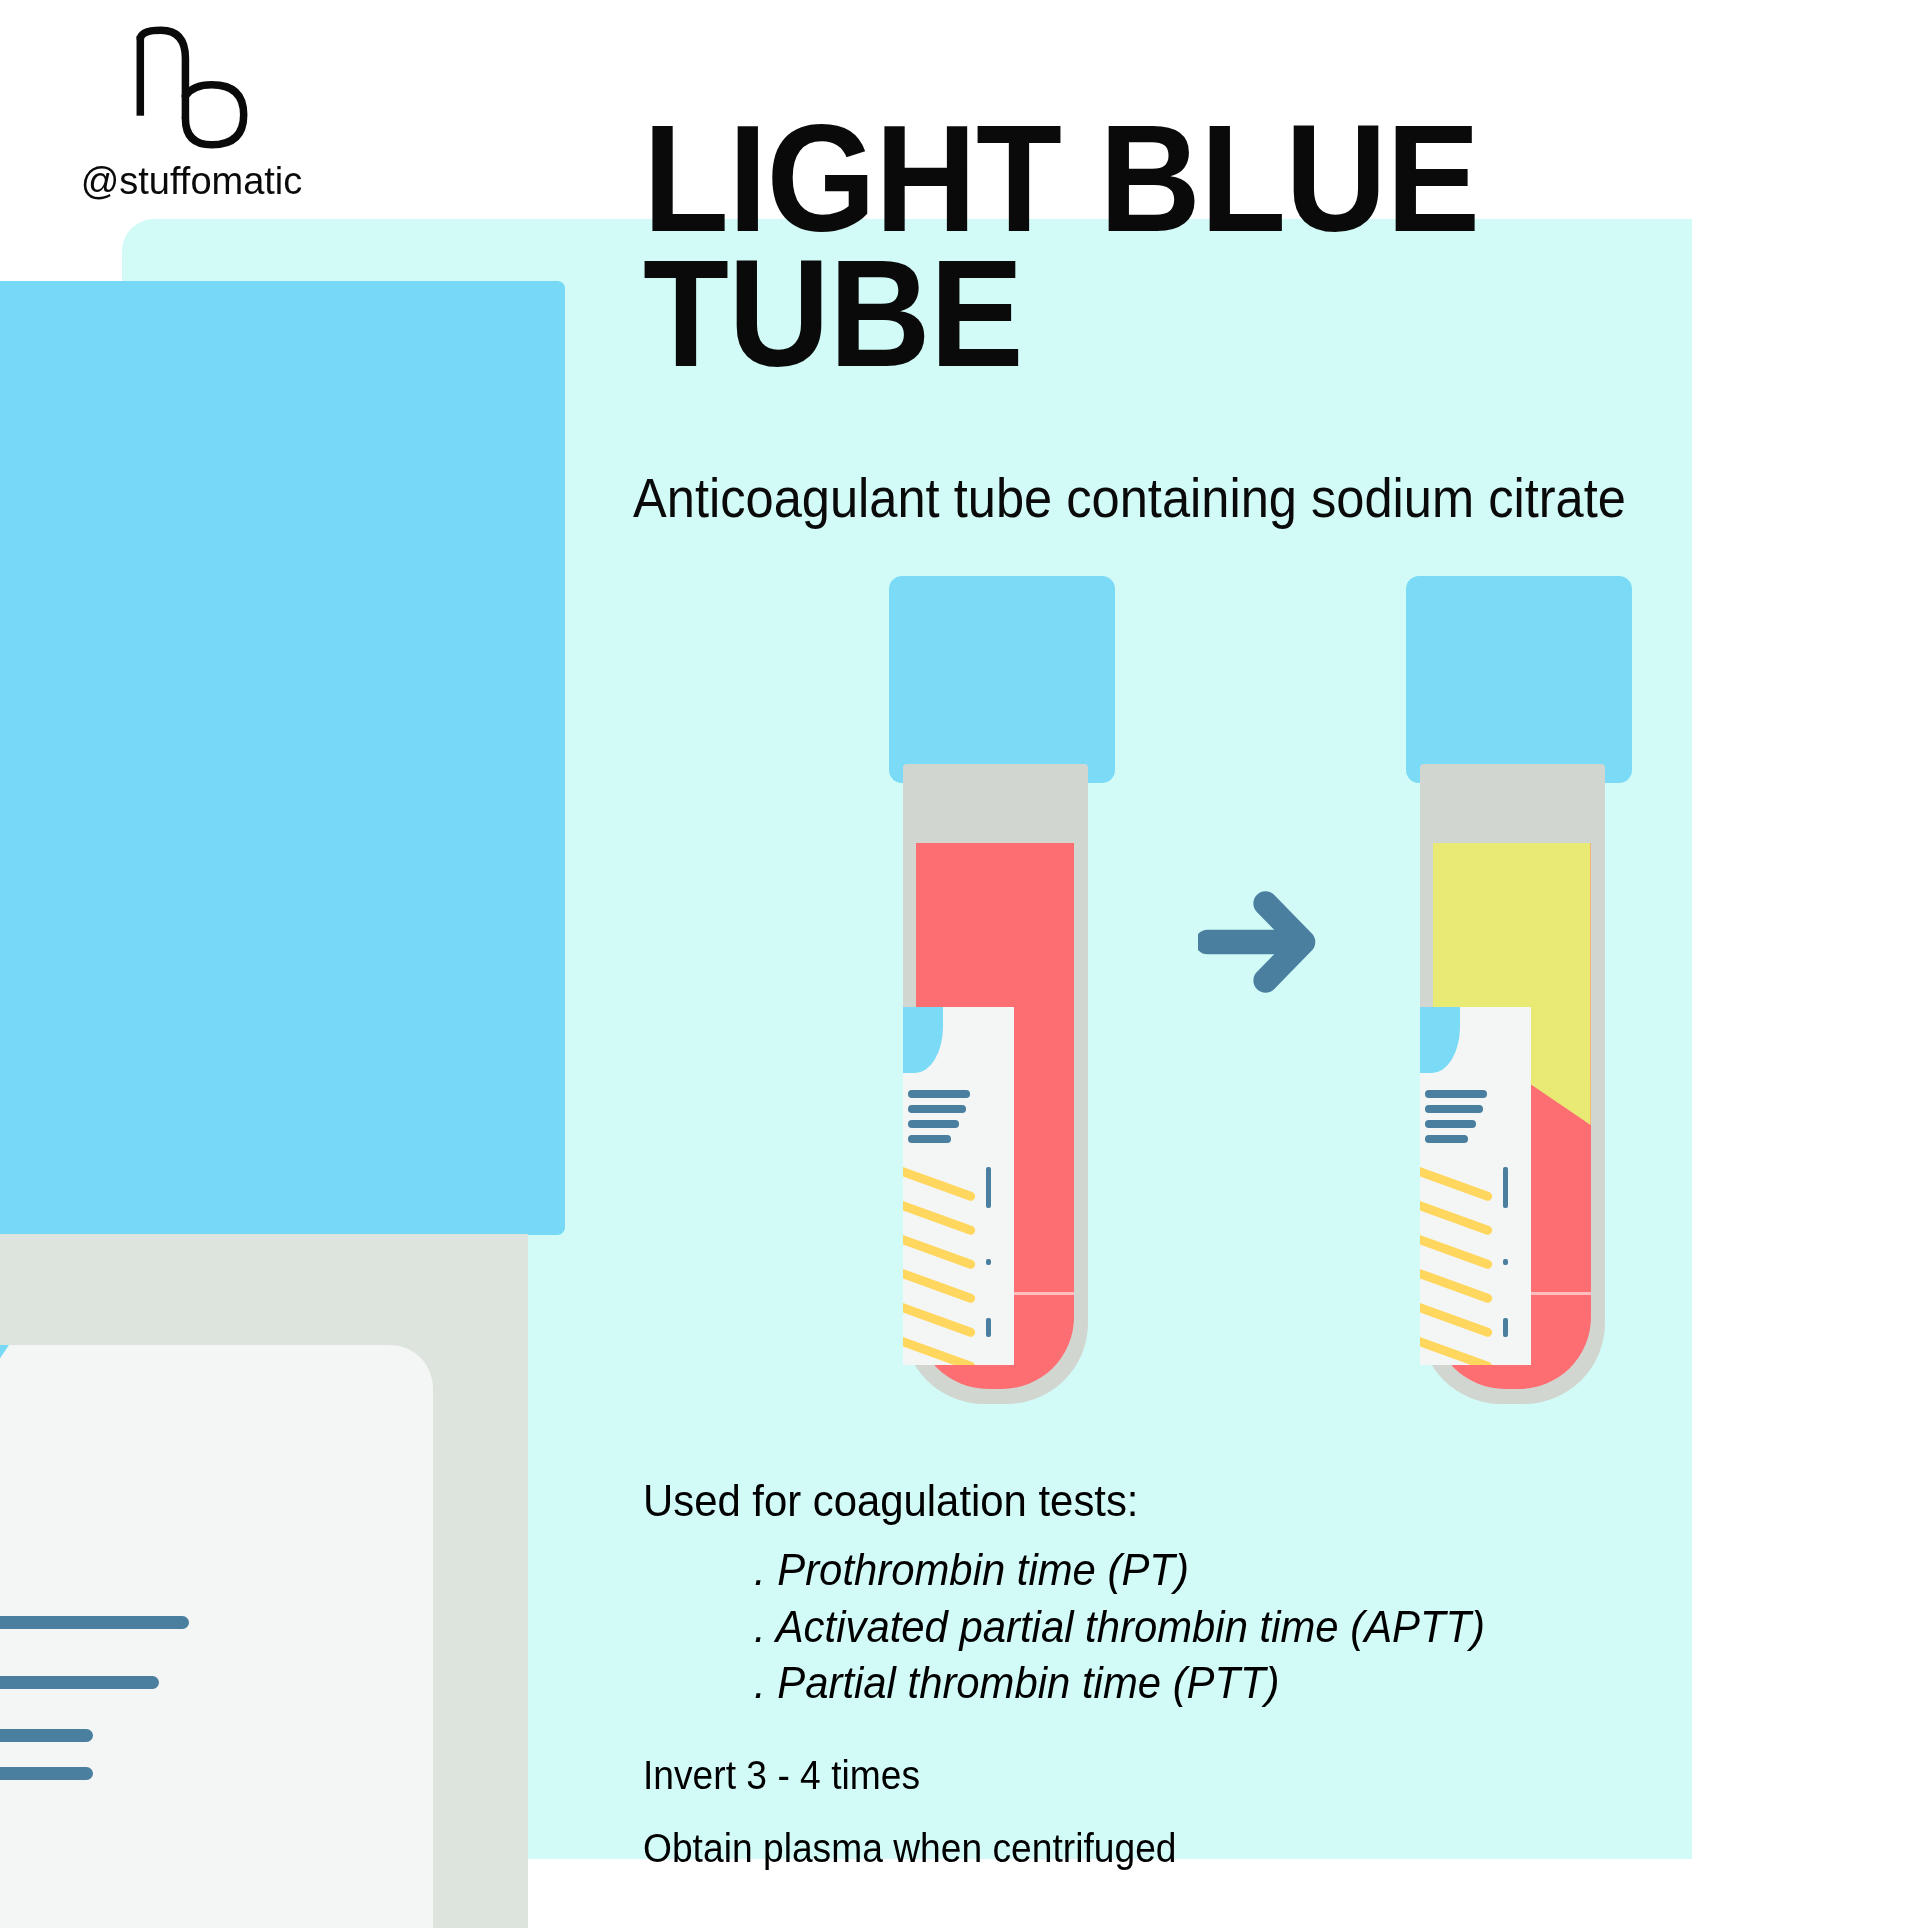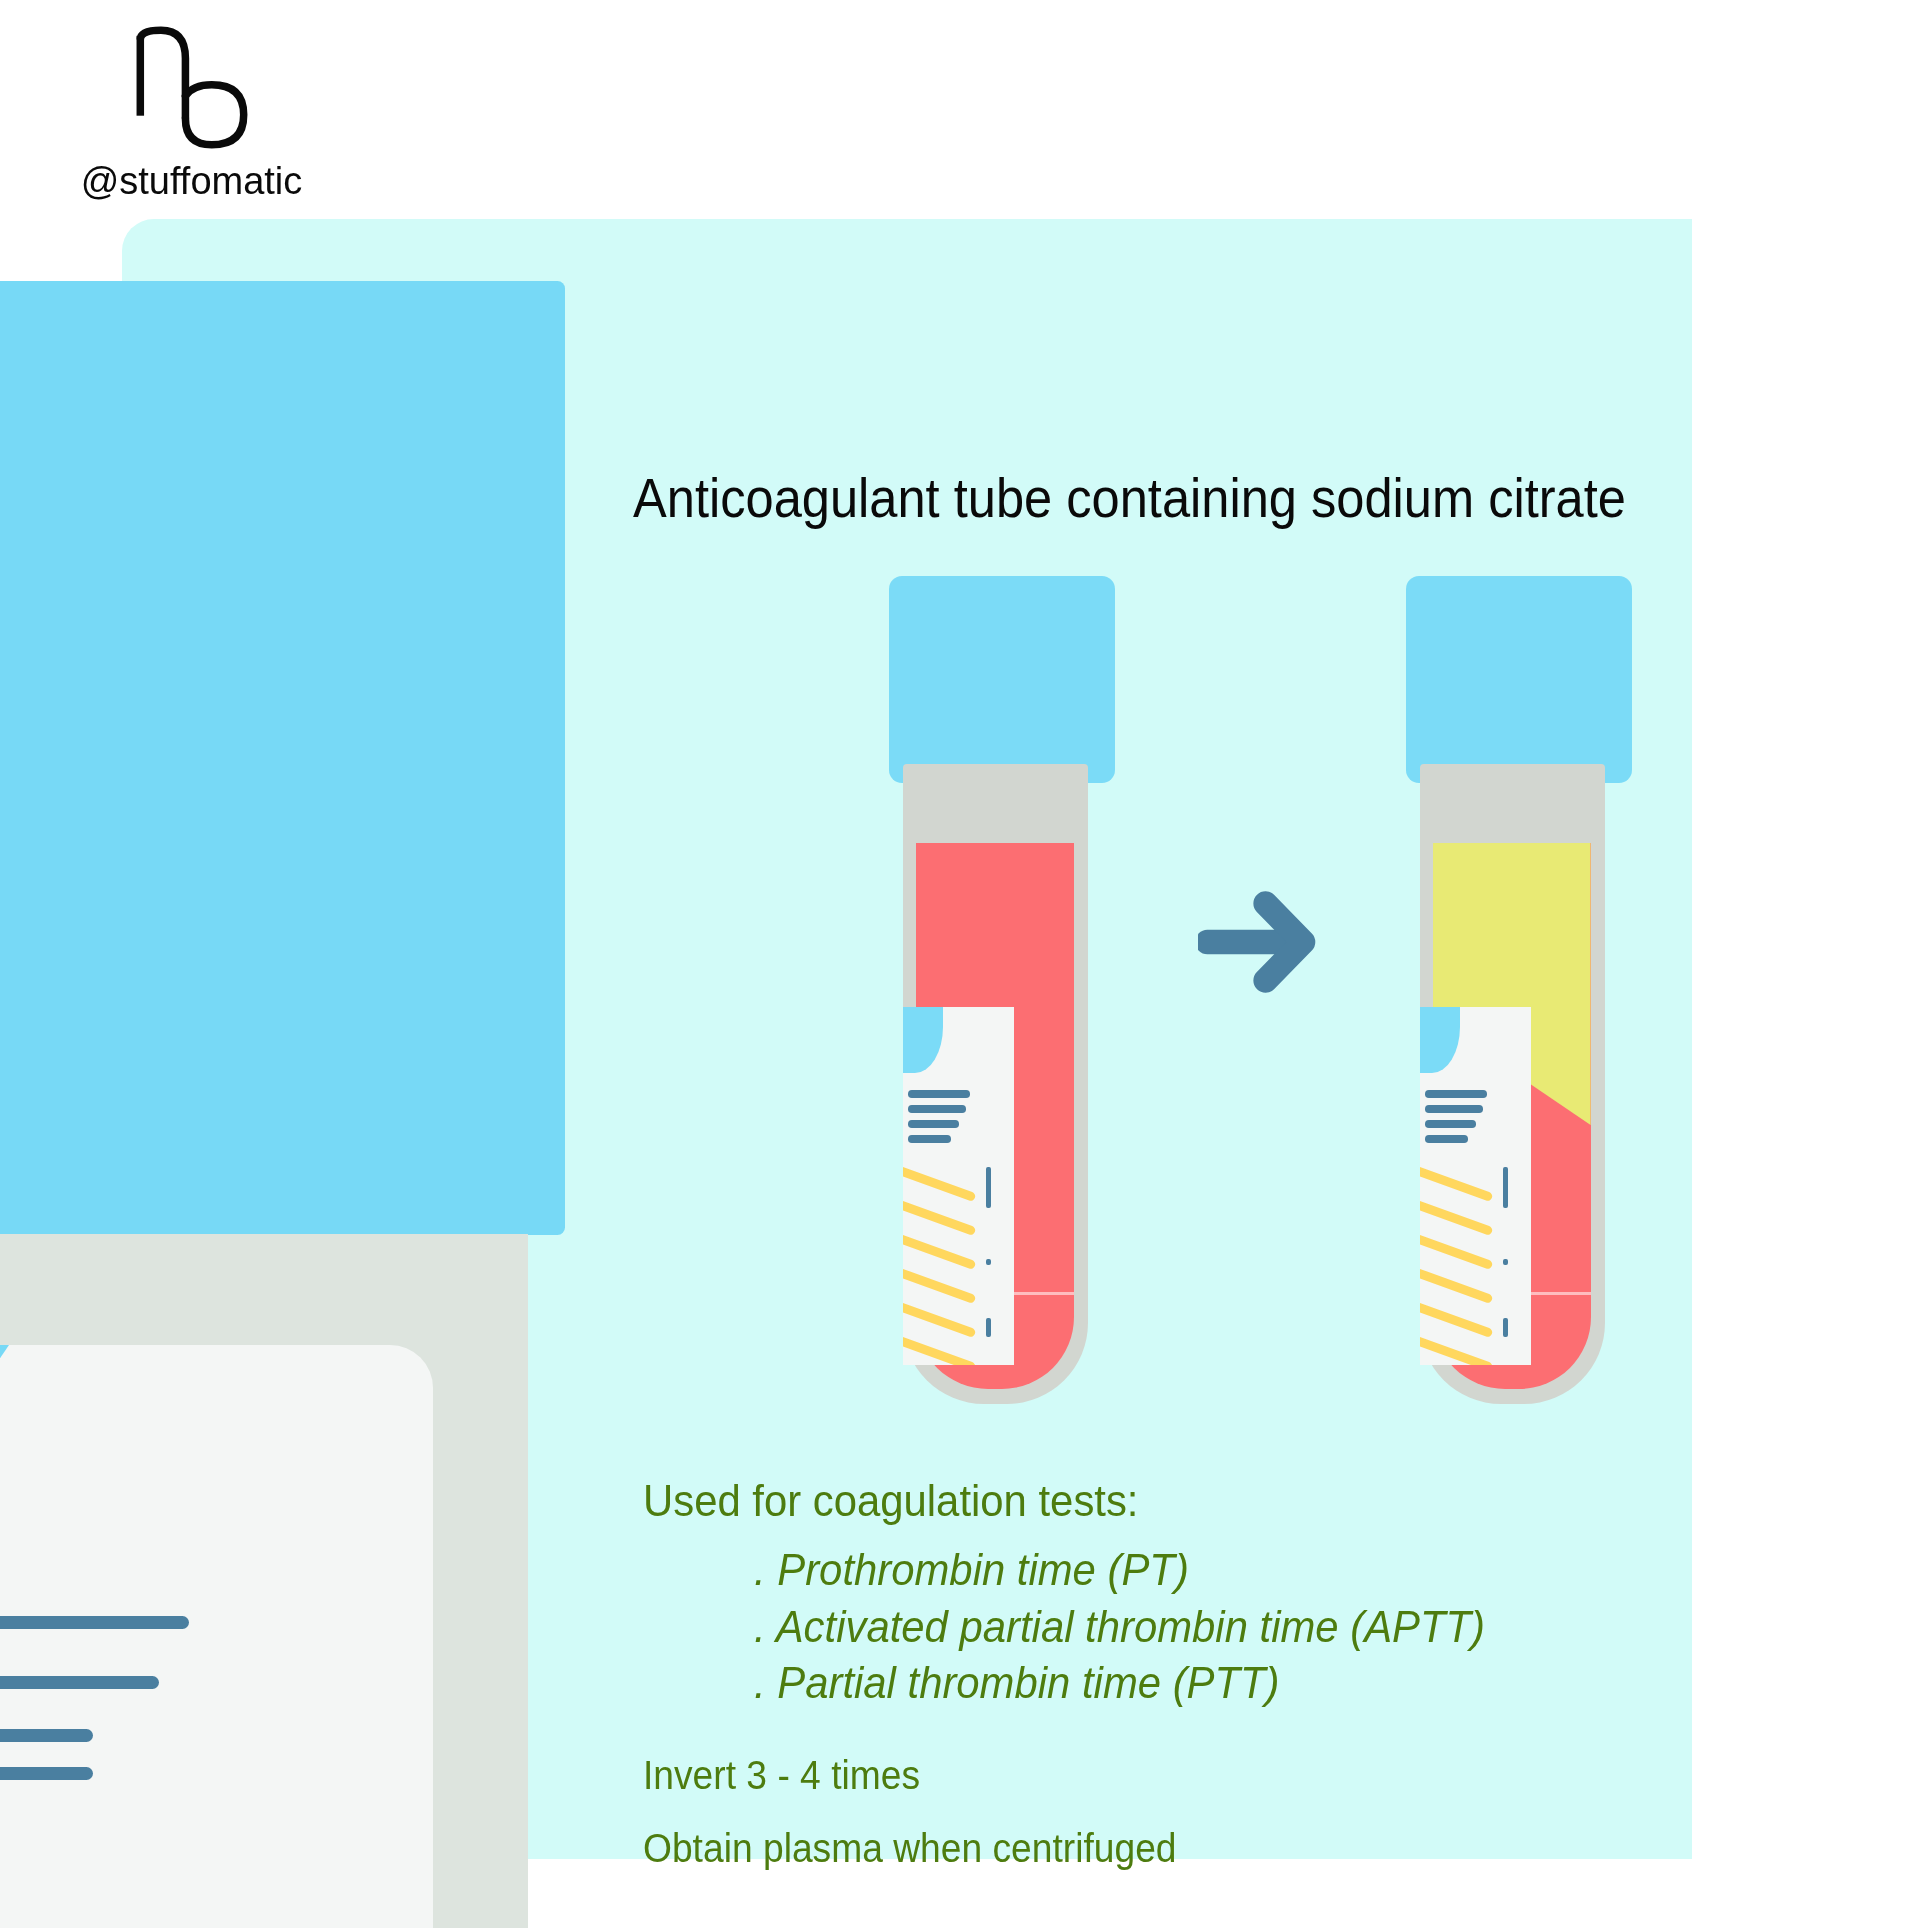--- a/index.html
+++ b/index.html
@@ -246,21 +246,21 @@
     top: 890px;
     z-index: 25;
   }
 
   
   .copy {
     position: absolute;
     left: 643px;
     top: 1474px;
     z-index: 30;
-    color: #4d7c0f;
+    color: #000000;
   }
   .copy-head {
     font-size: 45px;
     line-height: 1.22;
     transform: scaleX(0.93);
     transform-origin: left center;
     white-space: nowrap;
   }
   .copy-list {
     margin-top: 13px;
@@ -303,20 +303,24 @@
 
   <div class="logo-wrap">
     <svg class="logo-mark" width="160" height="141" viewBox="0 0 170 150">
       <path d="M30 20 L30 105" stroke="#0a0a0a" stroke-width="8" fill="none"></path>
       <path d="M30 24 Q30 14 52 14 Q78 14 78 44 L78 108" stroke="#0a0a0a" stroke-width="8" fill="none" stroke-linecap="butt"></path>
       <path d="M78 108 Q78 136 106 136 Q140 136 140 104 Q140 72 106 72 Q86 72 78 84" stroke="#0a0a0a" stroke-width="8" fill="none" stroke-linecap="round"></path>
     </svg>
     <span class="logo-handle">@stuffomatic</span>
   </div>
 
+  <div class="headline">
+    <span class="headline-line">LIGHT BLUE</span>
+    <span class="headline-line">TUBE</span>
+  </div>
   <div class="subtitle">Anticoagulant tube containing sodium citrate</div>
 
   <div class="tube one">
     <div class="tube-cap"></div>
     <div class="tube-body">
       <div class="tube-inner">
         <div class="fill-red"></div>
         <div class="meniscus"></div>
       </div>
       <div class="tube-label">

